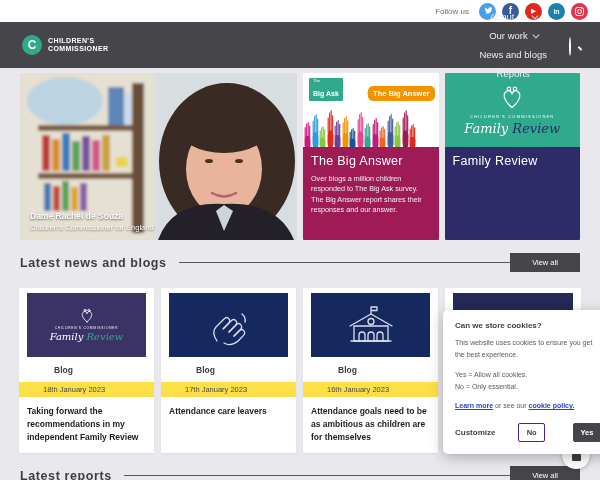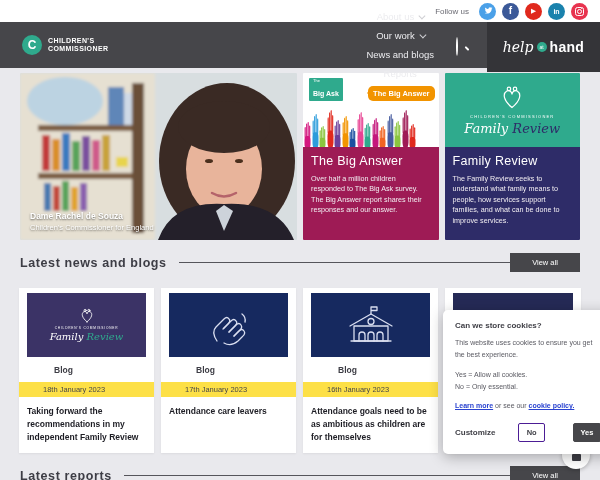--- a/index.html
+++ b/index.html
@@ -180,25 +180,20 @@
     <span class="nav-item">
       <span>News and blogs</span>
     </span>
     <span class="nav-item">
       <span>Reports</span>
     </span>
   </div>
   <span class="search-btn">
     <span class="search-glass"></span>
   </span>
-  <div class="help-block">
-    <span class="help-script">help</span>
-    <span class="help-at">at</span>
-    <span class="help-bold">hand</span>
-  </div>
 </div>
 
 <div class="hero">
 
   <div class="hero-card hero-photo">
     <svg width="277" height="167" viewBox="0 0 277 167">
       <defs>
           <filter id="blur1">
             <feGaussianBlur stdDeviation="1.4"></feGaussianBlur>
           </filter>
@@ -291,41 +286,40 @@
           <svg viewBox="0 0 14 26" preserveAspectRatio="none" style="width: 7px; height: 38px; fill: rgb(158, 27, 85);">
             <use href="#hand-shape"></use>
           </svg>
           <svg viewBox="0 0 14 26" preserveAspectRatio="none" style="width: 7px; height: 24px; fill: rgb(224, 41, 29);">
             <use href="#hand-shape"></use>
           </svg>
         </div>
     </div>
     <div class="ba-bottom">
       <div class="hero-title">The Big Answer</div>
-      <div class="hero-body">Over half a million children responded to The Big Ask survey. The Big Answer report shares their responses and our answer.</div>
+      <div class="hero-body">Over blogs a million children responded to The Big Ask survey. The Big Answer report shares their responses and our answer.</div>
     </div>
   </div>
 
   <div class="hero-card hero-col">
     <div class="fr-top">
       <svg width="26" height="26" viewBox="0 0 30 30">
         <g stroke="#fff" stroke-width="1.4" fill="none" stroke-linecap="round">
           <path d="M15 26 C5 18 4 10 9 7 C12 5.4 15 8 15 11 C15 8 18 5.4 21 7 C26 10 25 18 15 26 Z"></path>
           <circle cx="11.5" cy="4.5" r="2"></circle>
           <circle cx="18.5" cy="4.5" r="2"></circle>
         </g>
       </svg>
       <div class="fr-brand">CHILDREN'S COMMISSIONER</div>
       <div class="fr-script">
         <span>Family</span> <span class="b">Review</span>
       </div>
     </div>
     <div class="fr-bottom">
       <div class="hero-title">Family Review</div>
-      <div class="hero-body">The Family Review seeks to understand what family means to people, how services support families, and what can be done to improve services.</div>
     </div>
   </div>
 </div>
 
 <div class="sec-head">
   <span class="sec-title">Latest news and blogs</span>
   <span class="sec-line"></span>
   <button class="view-all">View all</button>
 </div>
 

